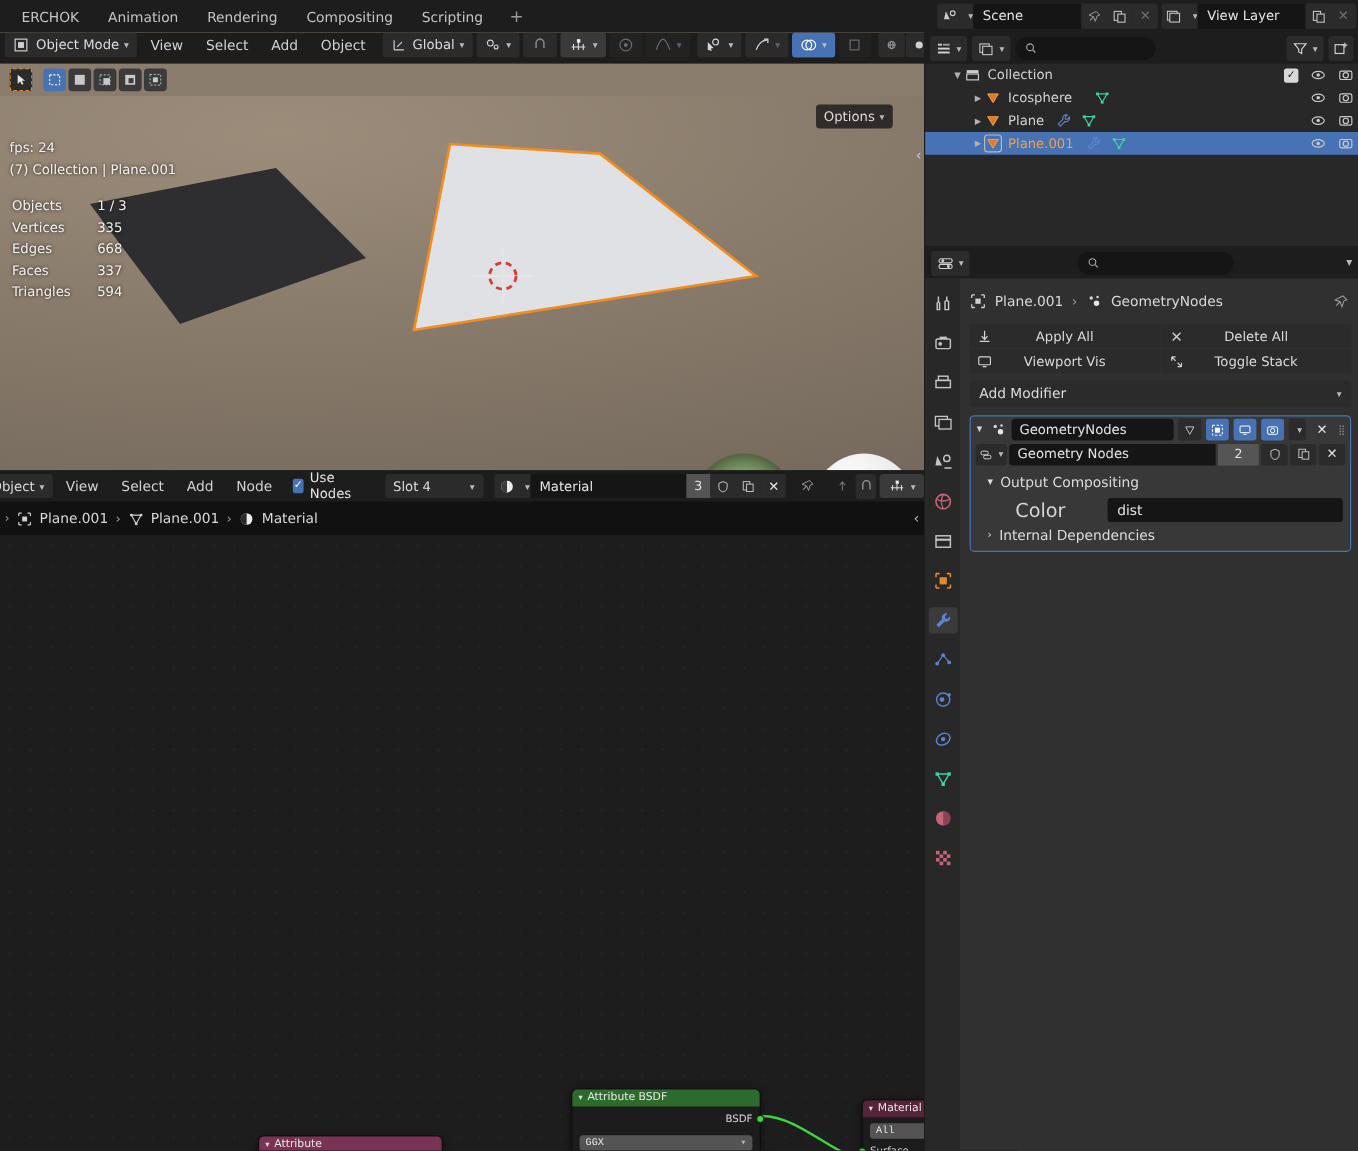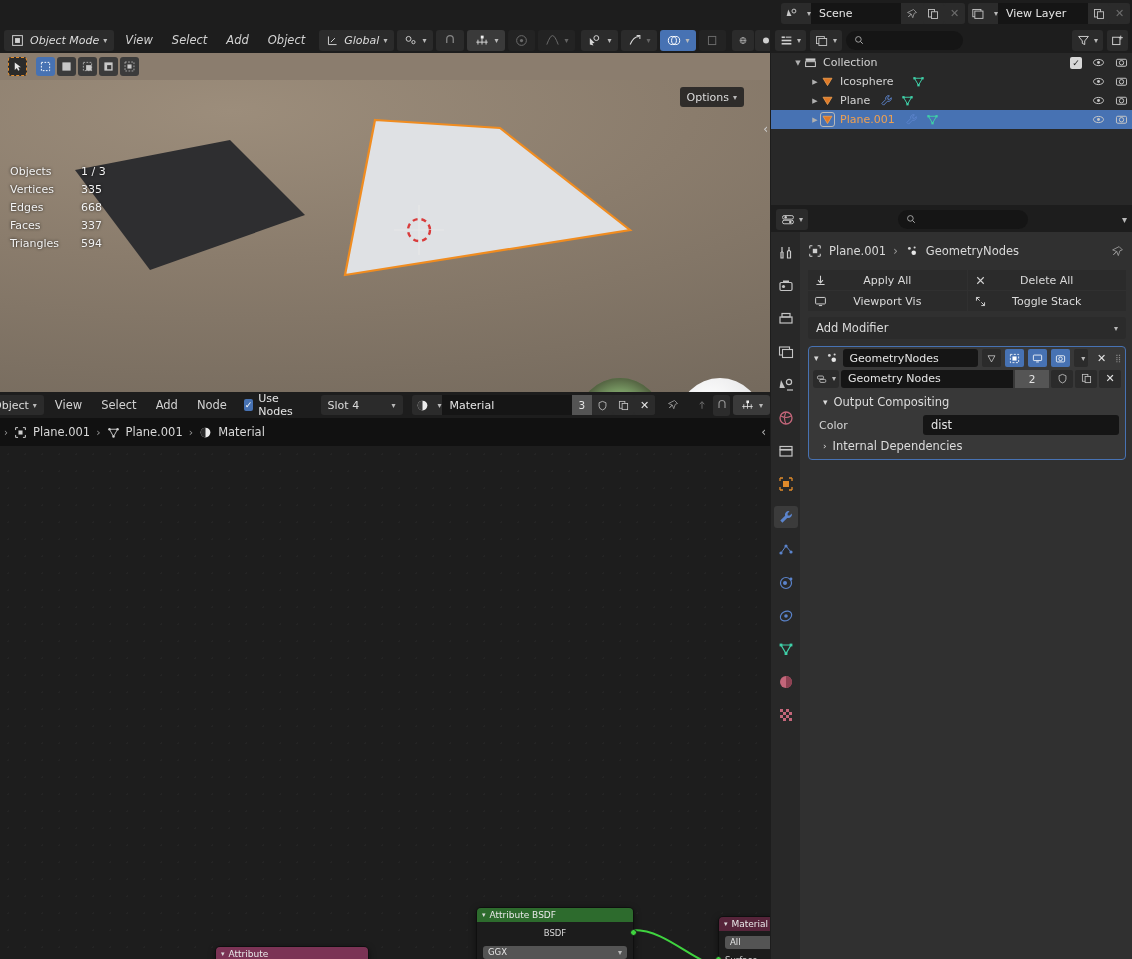--- a/index.html
+++ b/index.html
@@ -26,21 +26,21 @@
   .combo .nm { background:#151515; height:21px; display:flex; align-items:center;
                padding:0 8px; min-width:90px; }
   .sqbtn { width:21px; height:21px; background:#2b2b2b; border-radius:3px;
            display:flex; align-items:center; justify-content:center; }
   .sqbtn.off { opacity:.35; }
 
   
   .viewport { position:absolute; left:0; top:27px; width:770px; height:365px;
               background:#8b7d6e; overflow:hidden; }
   .vp-header { position:absolute; left:0; top:0; width:770px; height:26px;
-               background:#1d1d1d; display:flex; align-items:center; padding-left:4px; gap:3px;font-style:italic; }
+               background:#1d1d1d; display:flex; align-items:flex-start; padding-left:4px; gap:3px; }
   .vp-header .btn { height:21px; }
   .vp-sep { width:8px; }
   .vp-menu { padding:0 8px; height:21px; display:flex; align-items:center;
              color:#d2d2d2; font-size:11.5px; }
   .vp-toolrow { position:absolute; left:0; top:26px; width:770px; height:27px;
                 background:rgba(29,29,29,0.0); display:flex; align-items:center;
                 padding-left:8px; gap:2px; }
   .tgl { width:19px; height:19px; border-radius:3px; background:#3b3b3b;
          display:flex; align-items:center; justify-content:center; }
   .tgl.on { background:#4772b3; }
@@ -74,24 +74,24 @@
   .node { position:absolute; background:#1c1c1c; border-radius:5px;
           border:1px solid #0f0f0f; box-shadow:0 2px 6px rgba(0,0,0,.5); }
   .node-hdr { height:14px; border-radius:4px 4px 0 0; display:flex; align-items:center;
               padding:0 5px; font-size:9px; color:#e8e8e8; gap:4px; }
   .node-hdr .tri { font-size:7px; color:#dcdcdc; }
   .node-body { padding:4px 0 6px 0; }
   .sock { position:absolute; width:7px; height:7px; border-radius:50%;
           border:1px solid #1a1a1a; } .sock-green{background:#3fd33f;}
   .row { position:relative; height:14px; display:flex; align-items:center;
          margin:0 6px 1px 6px; font-size:8.5px; }
-  .row-out { justify-content:center; color:#d8d8d8; }
+  .row-out { justify-content:flex-end; color:#d8d8d8; }
   .drop { flex:1; height:13px; background:#545454; border-radius:3px; display:flex;
           align-items:center; justify-content:space-between; padding:0 5px;
-          font-size:8.5px; color:#e6e6e6; }
+          font-size:8.5px; color:#e6e6e6;font-family:Liberation Mono, monospace; }
   .labelrow { color:#d5d5d5; font-size:8.5px; }
   .link { position:absolute; pointer-events:none; }
 
   
   .outliner { position:absolute; left:771px; top:27px; width:361px; height:178px; background:#282828; }
   .ol-header { height:26px; background:#1d1d1d; display:flex; align-items:center; gap:4px; padding:0 4px; }
   .ol-search { flex:1; background:#151515; border-radius:10px; height:19px;
                display:flex; align-items:center; padding:0 8px; gap:5px; max-width:140px; }
   .ol-row { height:19px; display:flex; align-items:center; font-size:11px;
             color:#d2d2d2; padding-left:4px; position:relative; }
@@ -124,31 +124,39 @@
          display:flex; align-items:center; justify-content:center; }
   .mtg.off { background:#2b2b2b; }
   .modrow2 { height:22px; display:flex; align-items:center; gap:2px; padding:0 4px 3px 4px; }
   .ng-field { flex:1; background:#151515; border-radius:3px 0 0 3px; height:18px;
               display:flex; align-items:center; padding:0 7px; font-size:11px; }
   .ng-users { width:34px; background:#555; height:18px; display:flex; align-items:center;
               justify-content:center; font-size:10.5px; }
   .mod-sect { height:22px; display:flex; align-items:center; gap:6px; padding-left:14px;
               font-size:11.5px; color:#dcdcdc; }
   .mod-prop { display:flex; align-items:center; height:24px; padding-left:10px; gap:8px; }
-  .mod-prop .lbl { width:96px; text-align:left; font-size:11px; color:#d5d5d5; }
+  .mod-prop .lbl { width:96px; text-align:center; font-size:16px; color:#d5d5d5; }
   .mod-prop .val { flex:1; background:#151515; border-radius:3px; height:20px;
                    display:flex; align-items:center; padding:0 8px; font-size:11.5px; margin-right:6px;}
 </style>
 </head>
 <body>
 
 <div class="app">
 
   <div class="topbar">
     <div style="width:6px"></div>
+    <div class="tb-tabs">
+      <div class="tb-tab">ERCHOK</div>
+      <div class="tb-tab">Animation</div>
+      <div class="tb-tab">Rendering</div>
+      <div class="tb-tab">Compositing</div>
+      <div class="tb-tab">Scripting</div>
+      <div class="tb-tab plus">+</div>
+    </div>
 
     <div class="tb-right">
       <div class="combo">
         <div class="ic">
           <svg width="13" height="13" viewBox="0 0 16 16">
               <path d="M4 3 L8 11 L2 11 Z" fill="#c8c8c8"></path>
               <circle cx="11" cy="5" r="2.4" fill="none" stroke="#c8c8c8" stroke-width="1.2"></circle>
             </svg>
         </div>
         <span class="chev">▾</span>
@@ -213,20 +221,24 @@
         </defs>
         <circle cx="720" cy="340" r="42" fill="url(#whg)"></circle>
         <g stroke="#e8e8e8" stroke-width="1.2">
           <line x1="394" y1="150" x2="444" y2="150"></line>
             <line x1="419" y1="125" x2="419" y2="175"></line>
         </g>
         <circle cx="419" cy="150" r="11" fill="none" stroke="#d93b3b" stroke-width="2.4" stroke-dasharray="5 4"></circle>
       </svg>
     </div>
 
+    <div class="overlay-text">
+      <div>fps: 24</div>
+      <div>(7) Collection | Plane.001</div>
+    </div>
 
     <table class="stats">
       <tbody>
           <tr>
             <td>Objects</td>
             <td>1 / 3</td>
           </tr>
       <tr>
             <td>Vertices</td>
             <td>335</td>

